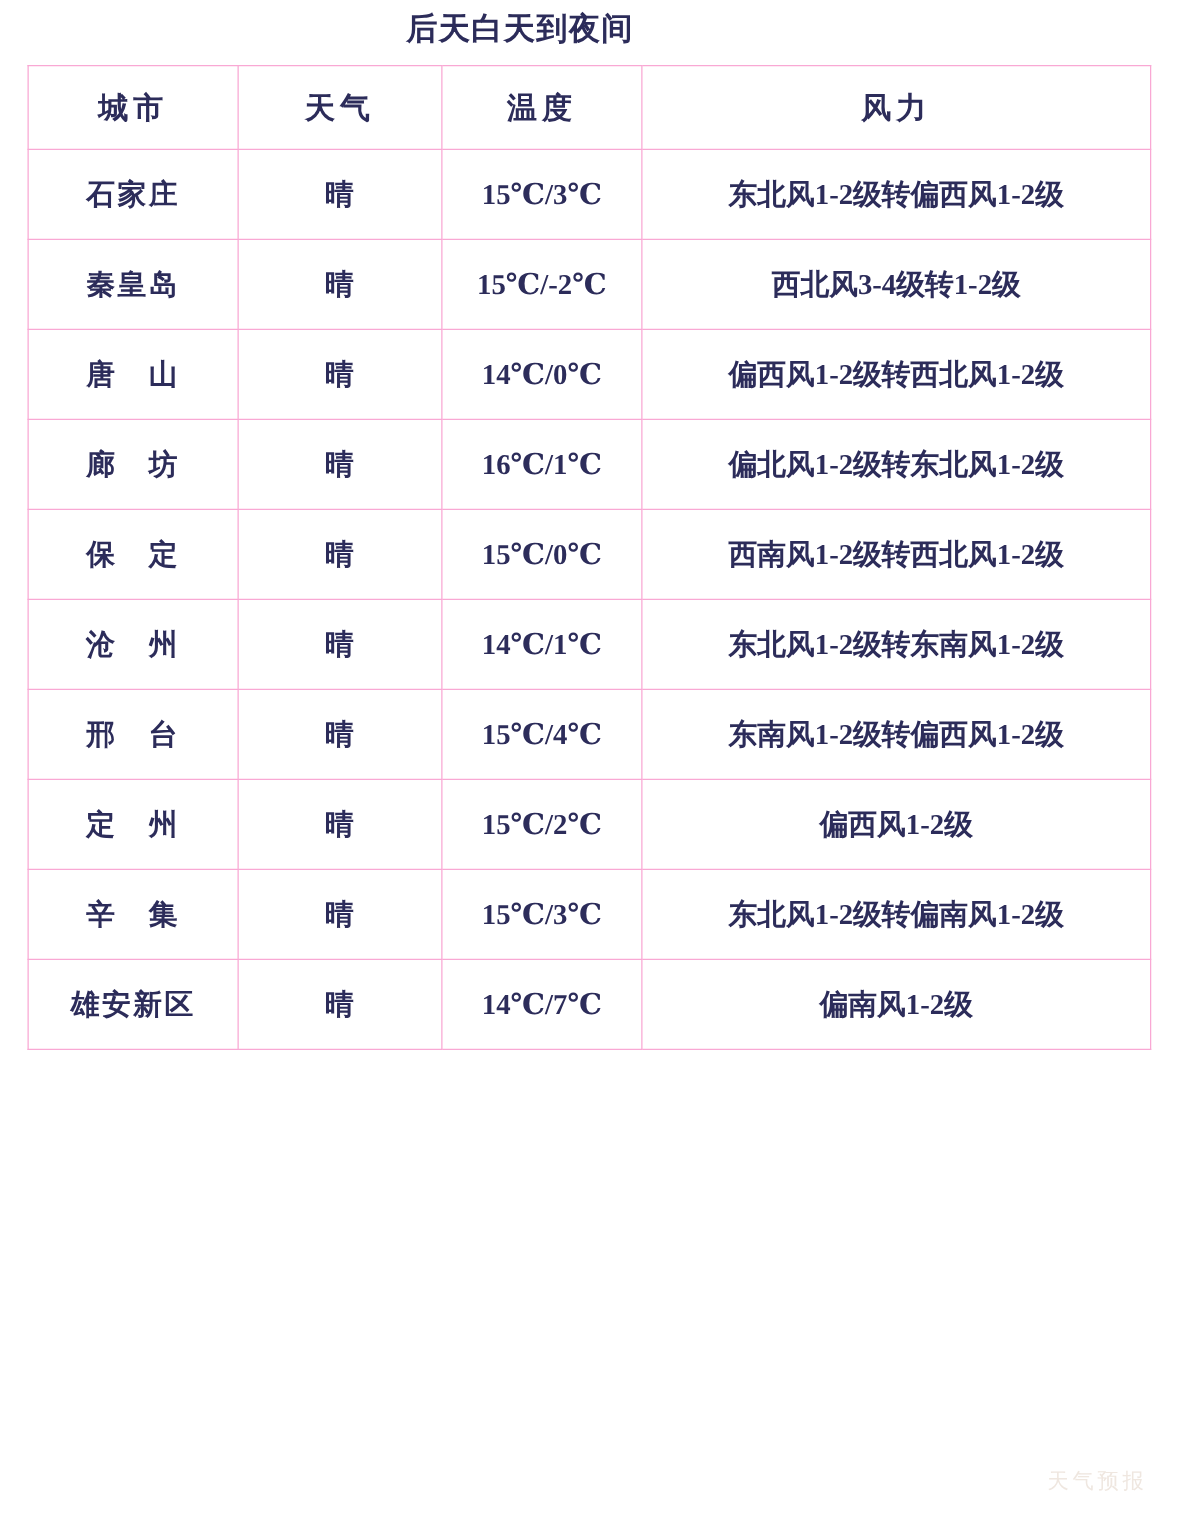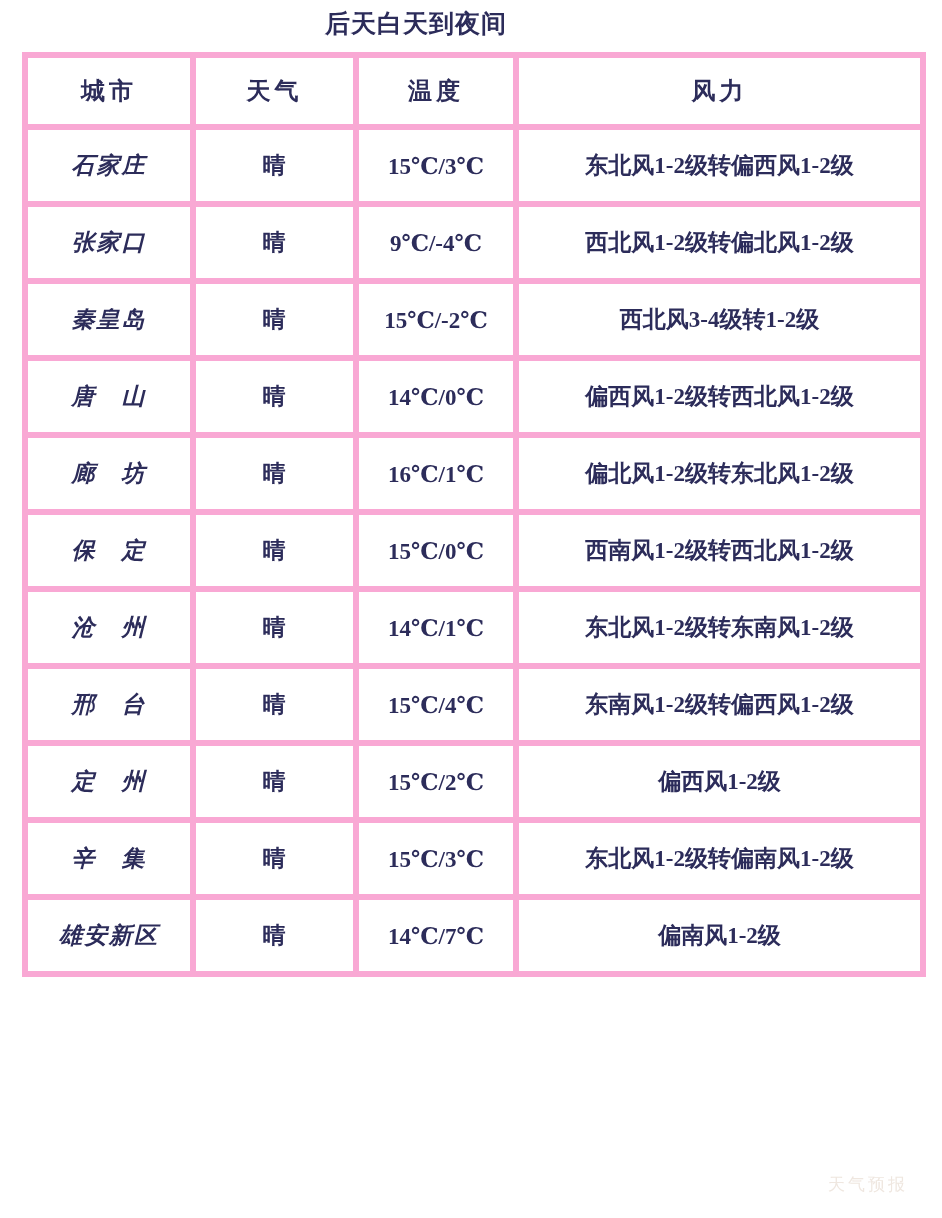--- a/index.html
+++ b/index.html
@@ -37,58 +37,57 @@
   }
   table.weather {
     border-collapse: collapse;
     width: 898px;
     margin: 0 auto;
     table-layout: fixed;
     background: #fff;
   }
   table.weather th,
   table.weather td {
-    border: 6px solid #f9a8d4;
+    border: 1px solid #f9a8d4;
     text-align: center;
     vertical-align: middle;
     padding: 0;
     height: 71px;
     font-size: 23px;
     color: #2c2c5a;
     font-weight: bold;
   }
   table.weather thead th {
     height: 66px;
     font-size: 24px;
     letter-spacing: 4px;
   }
   col.c-city   { width: 168px; }
   col.c-wx     { width: 163px; }
   col.c-temp   { width: 160px; }
   col.c-wind   { width: 407px; }
 
   td.city {
     letter-spacing: 2px;
-    font-style: italic;
   }
   td.wx {
     letter-spacing: 1px;
   }
   td.temp {
     color: #e8352a;
     font-size: 23px;
     letter-spacing: 0px;
   }
   td.wind {
     font-size: 22px;
     letter-spacing: 0px;
   }
   .watermark {
     position: absolute;
-    right: 34px;
+    right: 24px;
     bottom: 22px;
     font-size: 17px;
     color: #efe7e0;
     letter-spacing: 3px;
     user-select: none;
   }
 </style>
 </head>
 <body>
 
@@ -112,26 +111,20 @@
         <th>温度</th>
         <th>风力</th>
       </tr>
     </thead>
     <tbody>
       <tr>
         <td class="city">石家庄</td>
         <td class="wx">晴</td>
         <td class="temp">15℃/3℃</td>
         <td class="wind">东北风1-2级转偏西风1-2级</td>
-      </tr>
-      <tr>
-        <td class="city">张家口</td>
-        <td class="wx">晴</td>
-        <td class="temp">9℃/-4℃</td>
-        <td class="wind">西北风1-2级转偏北风1-2级</td>
       </tr>
       <tr>
         <td class="city">秦皇岛</td>
         <td class="wx">晴</td>
         <td class="temp">15℃/-2℃</td>
         <td class="wind">西北风3-4级转1-2级</td>
       </tr>
       <tr>
         <td class="city">唐　山</td>
         <td class="wx">晴</td>

